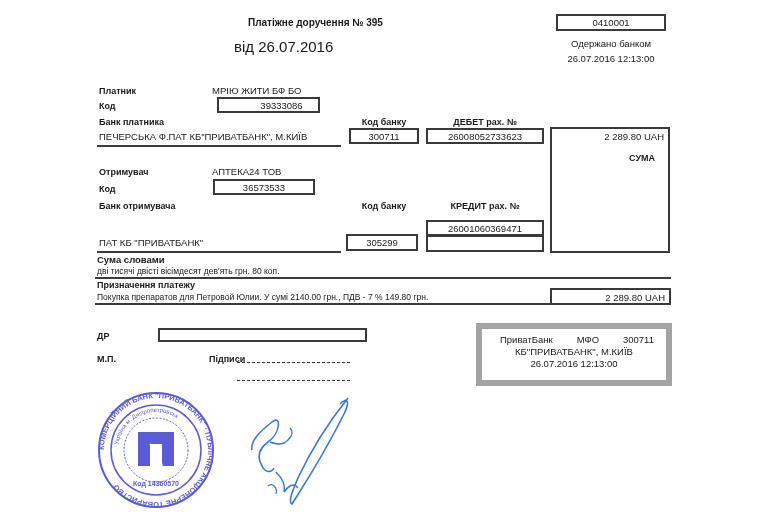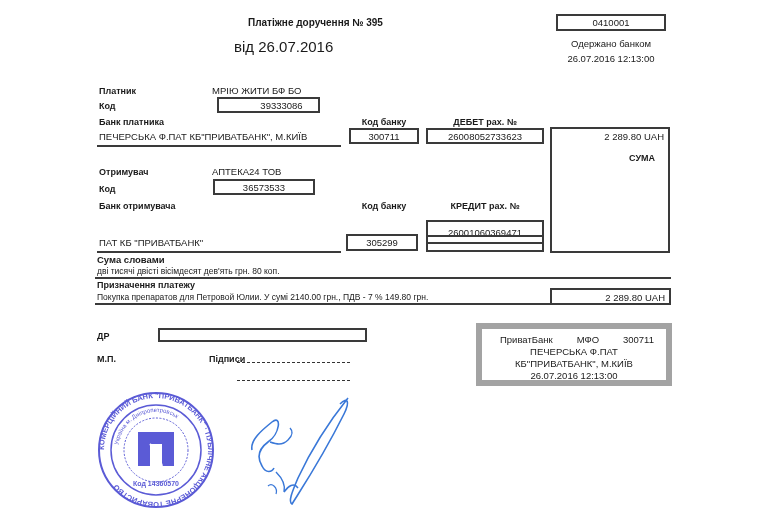--- a/index.html
+++ b/index.html
@@ -54,21 +54,21 @@
 <div class="abs" style="left:212px;top:166px;font-size:9.5px;">АПТЕКА24 ТОВ</div>
 <div class="abs b" style="left:99px;top:184px;">Код</div>
 <div class="box" style="left:213px;top:179px;width:102px;height:16px;">
   <span>36573533</span>
 </div>
 <div class="abs b" style="left:99px;top:201px;">Банк отримувача</div>
 
 <div class="abs b c" style="left:344px;top:201px;width:80px;">Код банку</div>
 <div class="abs b c" style="left:426px;top:201px;width:118px;">КРЕДИТ рах. №</div>
 
-<div class="box" style="left:426px;top:220px;width:118px;height:24px;">
+<div class="box" style="left:426px;top:220px;width:118px;height:16px;">
   <span>26001060369471</span>
 </div>
 <div class="box" style="left:426px;top:235px;width:118px;height:17px;"></div>
 
 <div class="abs" style="left:99px;top:237px;font-size:9.5px;">ПАТ КБ "ПРИВАТБАНК"</div>
 <div class="hline" style="left:97px;top:251px;width:244px;"></div>
 <div class="box" style="left:346px;top:234px;width:72px;height:17px;">
   <span>305299</span>
 </div>
 
@@ -91,21 +91,20 @@
 <div class="abs b" style="left:178px;top:354px;margin-left:31px;">Підписи</div>
 <div class="dash" style="left:237px;top:362px;width:113px;"></div>
 <div class="dash" style="left:237px;top:380px;width:113px;"></div>
 
 <div class="stampbox" style="left:476px;top:323px;width:196px;height:63px;">
   <div style="display:flex;justify-content:space-between;padding:0 12px 0 18px;">
     <span>ПриватБанк</span>
     <span>МФО</span>
     <span>300711</span>
   </div>
-  <div>ПЕЧЕРСЬКА Ф.ПАТ</div>
   <div>КБ"ПРИВАТБАНК", М.КИЇВ</div>
   <div>26.07.2016 12:13:00</div>
 </div>
 
 <div class="abs" style="left:96px;top:390px;width:120px;height:120px;">
   <svg width="120" height="120" viewBox="0 0 120 120">
     <defs>
       <path id="sealOuter" d="M60,60 m-52,0 a52,52 0 1,1 104,0 a52,52 0 1,1 -104,0"></path>
       <path id="sealInner" d="M60,60 m-38,0 a38,38 0 1,1 76,0 a38,38 0 1,1 -76,0"></path>
     </defs>

